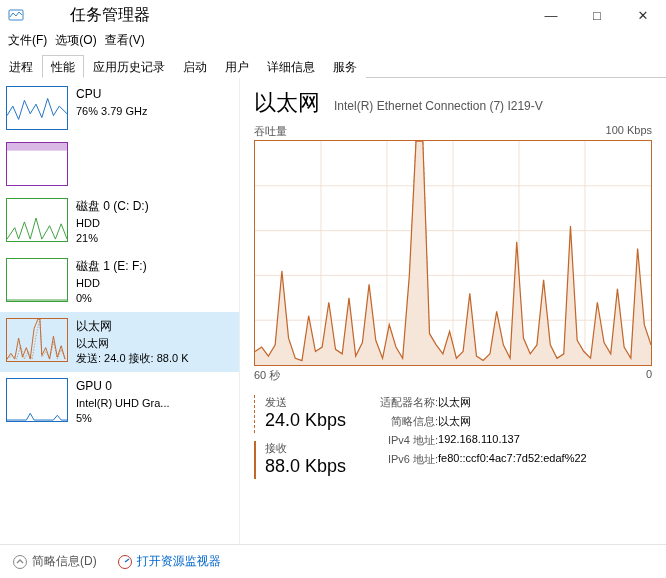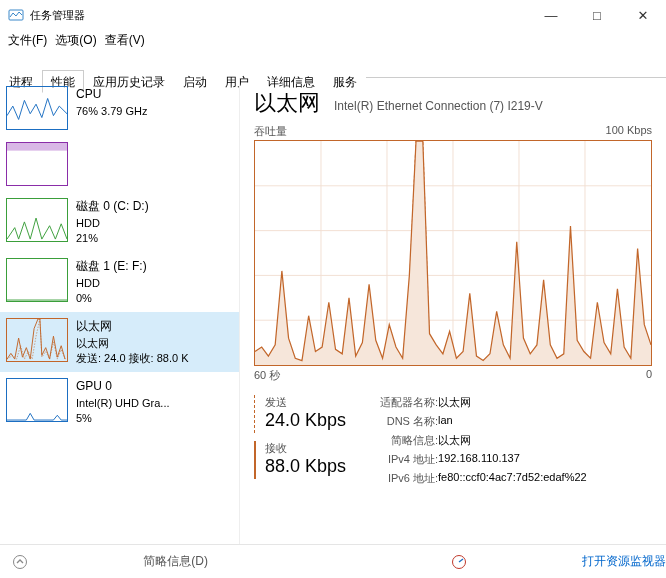--- a/index.html
+++ b/index.html
@@ -1,28 +1,28 @@
 <!DOCTYPE html>
 <html><head>
 <meta charset="utf-8">
 <style>
   * { box-sizing: border-box; margin: 0; padding: 0; font-family: "Microsoft YaHei", "Segoe UI", sans-serif; }
   body { width: 666px; height: 578px; background: #fff; font-size: 12px; color: #000; overflow: hidden; }
 
   .titlebar { height: 30px; display: flex; align-items: center; padding-left: 8px; border-bottom: 0 solid #ddd; }
   .titlebar .icon { width: 16px; height: 16px; margin-right: 6px; display: inline-flex; }
-  .titlebar .title { font-size: 11px; flex: 1; }
+  .titlebar .title { font-size: 16px; flex: 1; margin-left: 40px; }
   .win-controls { display: flex; }
   .win-controls div { width: 46px; height: 30px; display: flex; align-items: center; justify-content: center; font-size: 13px; color: #333; }
 
   .menubar { height: 20px; display: flex; padding-left: 4px; }
   .menubar .menu { padding: 2px 4px; font-size: 12px; }
 
   .tabs { display: flex; border-bottom: 1px solid #ccc; margin-top: 4px; height: 24px; }
-  .tabs .tab { padding: 3px 8px 2px 8px; border: 1px solid transparent; border-bottom: none; font-size: 12px; position: relative; top: 16px; background: #fff; }
+  .tabs .tab { padding: 3px 8px 2px 8px; border: 1px solid transparent; border-bottom: none; font-size: 12px; position: relative; top: 1px; background: #fff; }
   .tabs .tab.selected { border-color: #ccc; border-bottom: 1px solid #fff; }
 
   .content { display: flex; height: 466px; }
   .sidebar { width: 240px; border-right: 1px solid #eee; overflow: hidden; padding-top: 2px; position: relative; }
   .side-item { display: flex; padding: 6px 4px 6px 6px; gap: 8px; }
   .side-item.selected { background: #d6ecfa; }
   .side-thumb { width: 62px; height: 44px; border: 1px solid #999; flex-shrink: 0; position: relative; overflow: hidden; }
   .side-thumb svg { width: 100%; height: 100%; display: block; }
   .side-info { font-size: 11px; line-height: 1.35; overflow: hidden; white-space: nowrap; }
   .side-info .name { font-size: 12px; margin-bottom: 2px; }
@@ -41,21 +41,21 @@
   .stats-left .bar { width: 3px; height: 38px; }
   .bar.send { border-left: 1.5px dashed #c2662a; }
   .bar.recv { border-left: 2px solid #c2662a; }
   .stats-left .lbl { font-size: 11px; color: #555; }
   .stats-left .val { font-size: 18px; }
   .stats-right { font-size: 11px; color: #555; }
   .stats-right .row { display: flex; margin-bottom: 4px; }
   .stats-right .k { width: 80px; text-align: right; }
   .stats-right .v { color: #000; }
 
-  .footer { height: 34px; border-top: 1px solid #e5e5e5; display: flex; align-items: center; padding-left: 12px; gap: 4px; font-size: 12px; justify-content: space-between; }
+  .footer { height: 34px; border-top: 1px solid #e5e5e5; display: flex; align-items: center; padding-left: 12px; gap: 4px; font-size: 12px; }
   .footer .link { color: #555; }
   .footer .link.blue { color: #0066cc; }
   .footer .ficon { width: 16px; height: 16px; display: inline-flex; }
 </style>
 </head>
 <body>
 
 <div class="titlebar">
   <span class="icon">
     <svg viewBox="0 0 16 16">
@@ -211,24 +211,20 @@
           <div>
             <div class="lbl">接收</div>
             <div class="val">88.0 Kbps</div>
           </div>
         </div>
       </div>
       <div class="stats-right">
         <div class="row">
             <div class="k">适配器名称:</div>
             <div class="v">以太网</div>
-          </div>
-        <div class="row">
-            <div class="k">DNS 名称:</div>
-            <div class="v">lan</div>
           </div>
         <div class="row">
             <div class="k">简略信息:</div>
             <div class="v">以太网</div>
           </div>
         <div class="row">
             <div class="k">IPv4 地址:</div>
             <div class="v">192.168.110.137</div>
           </div>
         <div class="row">

